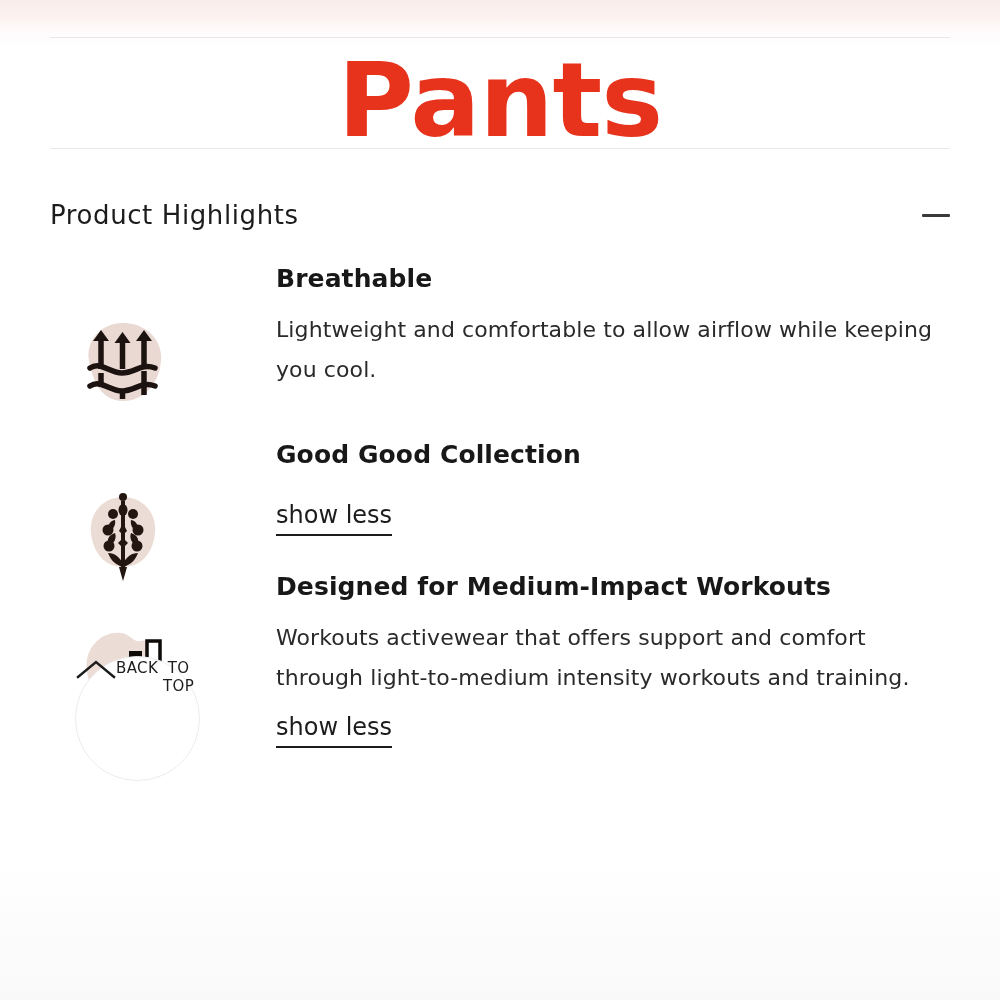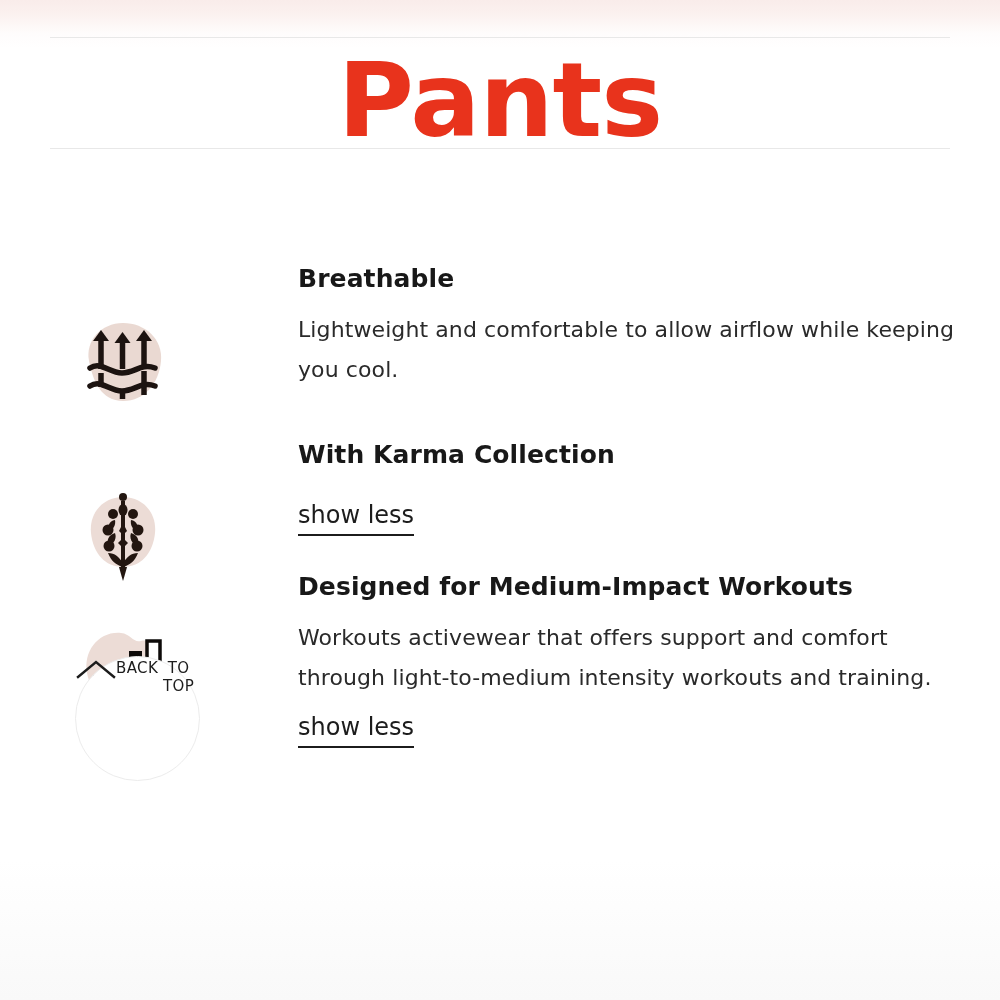--- a/index.html
+++ b/index.html
@@ -113,21 +113,21 @@
     position: absolute;
     left: 0;
     top: 262px;
     width: 1000px;
   }
 
   .highlight {
     position: relative;
     display: flex;
     align-items: center;
-    padding-left: 62px;
+    padding-left: 40px;
     margin-bottom: 10px;
   }
 
   .hl-icon-wrap {
     position: absolute;
     width: 110px;
     height: 110px;
     display: flex;
     align-items: center;
     justify-content: center;
@@ -221,20 +221,26 @@
 <body>
 
 <div class="page">
 
   <div class="hero">
     <div class="rule top"></div>
     <div class="rule bottom"></div>
     <div class="hero-title">Pants</div>
   </div>
 
+  <div class="section-header">
+    <div class="section-title">Product Highlights</div>
+    <div class="collapse-btn">
+      <div class="minus-bar"></div>
+    </div>
+  </div>
 
   <div class="highlights">
 
     <div class="highlight hl-0">
       <div class="hl-icon-wrap breathable">
         <svg width="96" height="96" viewBox="0 0 96 96">
           <path d="M14 48 C10 28 26 10 48 10 C70 10 88 26 86 48 C84 70 70 88 48 88 C26 88 18 68 14 48 Z" fill="#ead9d2"></path>
           <g stroke="#1c1310" stroke-width="5.5" fill="none" stroke-linecap="butt">
             <line x1="26" y1="56" x2="26" y2="24"></line>
             <line x1="47.5" y1="56" x2="47.5" y2="26"></line>
@@ -279,21 +285,21 @@
             <circle cx="34" cy="63" r="5.5"></circle>
             <circle cx="62" cy="63" r="5.5"></circle>
             <path d="M48 40 L44 48 L48 52 L52 48 Z"></path>
             <path d="M48 55 L43 60 L48 65 L53 60 Z"></path>
             <path d="M33 70 C40 70 44 74 48 80 C52 74 56 70 63 70 C60 78 55 82 48 84 C41 82 36 78 33 70 Z"></path>
             <path d="M44 84 L52 84 L49.5 93 L48 98 L46.5 93 Z"></path>
           </g>
         </svg>
       </div>
       <div class="hl-body">
-        <div class="hl-title">With Karma Collection</div>
+        <div class="hl-title">Good Good Collection</div>
         <a class="show-toggle" href="#">show less</a>
       </div>
     </div>
 
     <div class="highlight hl-2">
       <div class="hl-icon-wrap intensity">
         <svg width="96" height="96" viewBox="0 0 96 96">
           <path d="M12 54 C8 32 24 12 46 14 C56 15 58 24 66 22 C80 19 88 34 86 52 C84 72 68 86 48 86 C28 86 16 74 12 54 Z" fill="#ecdcd6"></path>
           <g fill="#0d0a08">
             <rect x="18" y="56" width="13" height="26"></rect>

